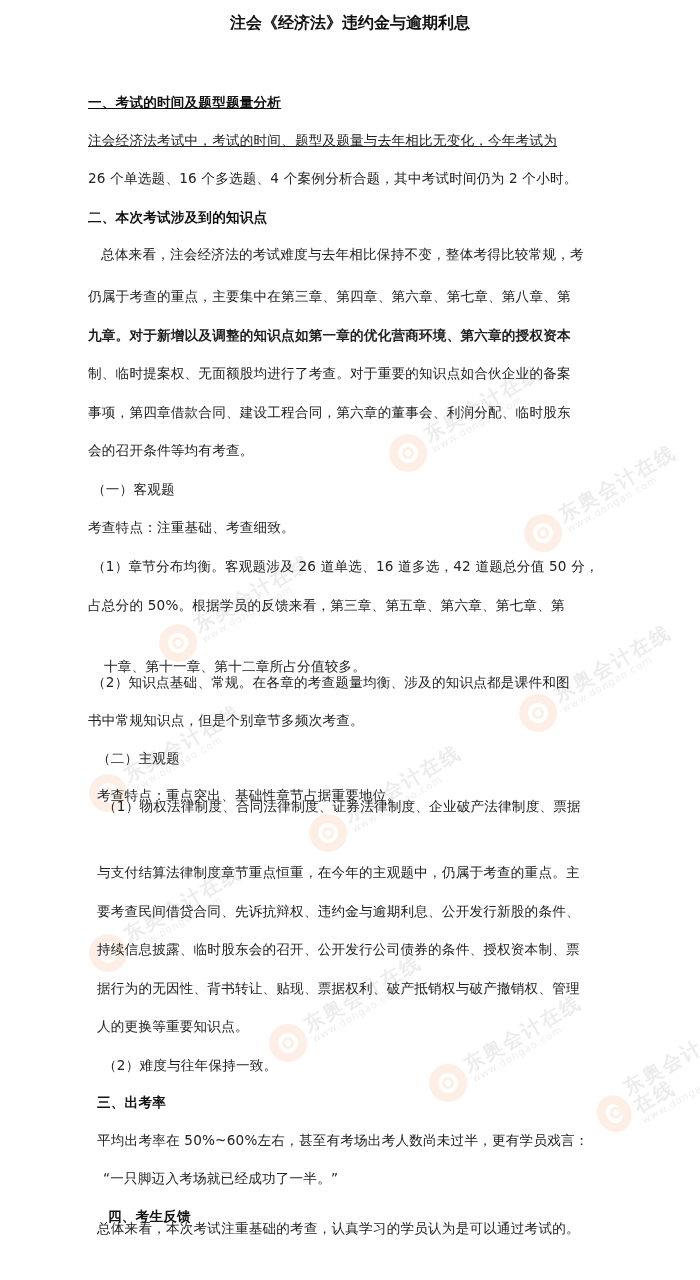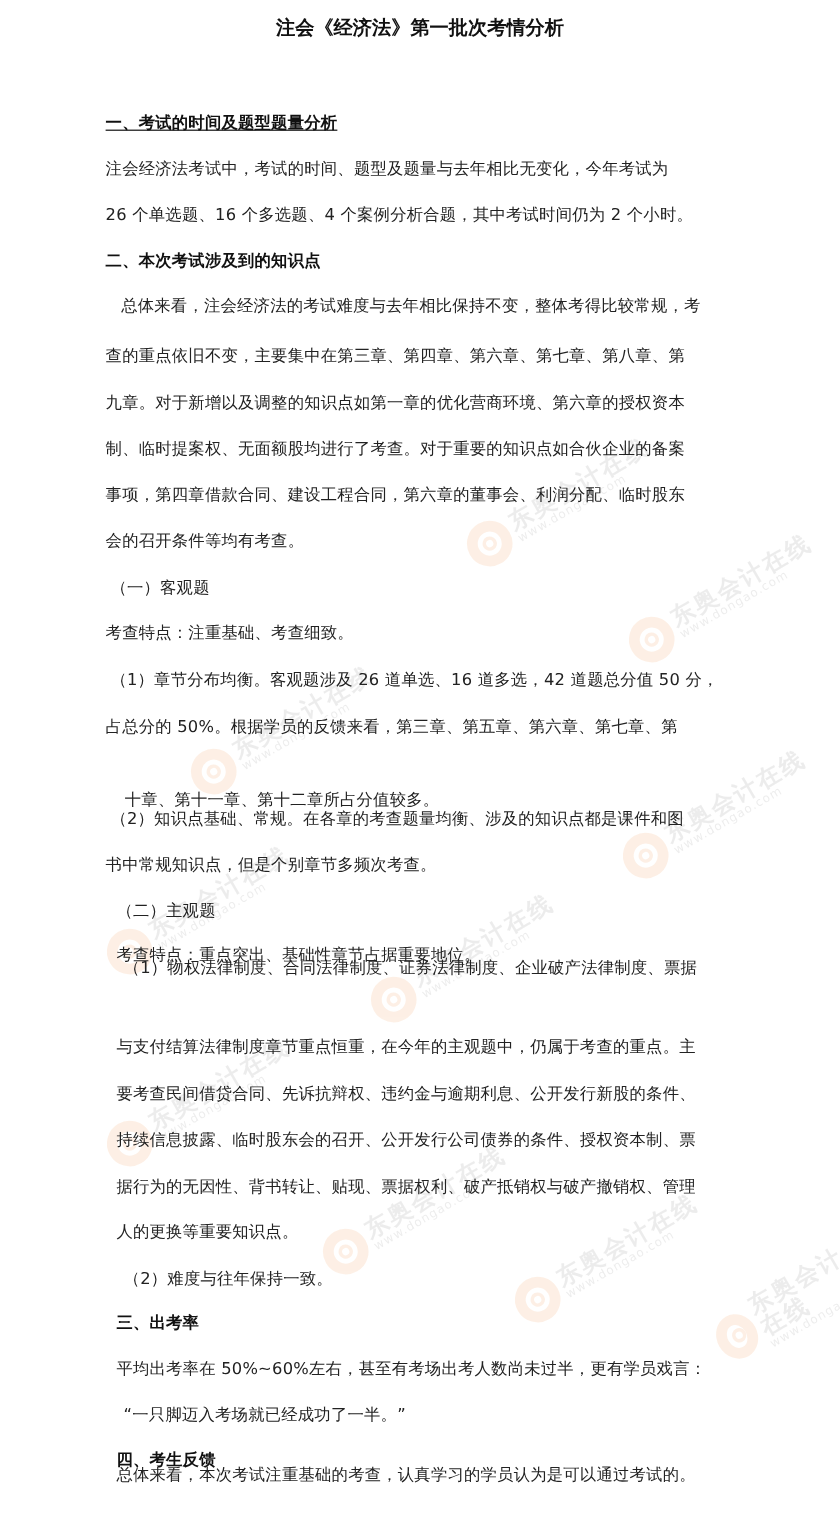--- a/index.html
+++ b/index.html
@@ -140,30 +140,30 @@
     </div>
 </div>
 <div class="watermark" style="left:590px; top:1060px;">
   <div class="wm-logo"></div>
   <div class="wm-text">
       <span class="wm-cn">东奥会计在线</span>
       <span class="wm-en">www.dongao.com</span>
     </div>
 </div>
 
-<div class="doc-title">注会《经济法》第一批次考情分析</div>
+<div class="doc-title">注会《经济法》违约金与逾期利息</div>
 
 <div class="line heading" style="left:88px; top:94px;text-decoration:underline;">一、考试的时间及题型题量分析</div>
-<div class="line" style="left:88px; top:132px;">注会经济法考试中，考试的时间、题型及题量与去年相比无变化，今年考试为</div>
+<div class="line" style="left:88px; top:132px;text-decoration:underline;">注会经济法考试中，考试的时间、题型及题量与去年相比无变化，今年考试为</div>
 <div class="line" style="left:88px; top:170px;text-align:center;">26 个单选题、16 个多选题、4 个案例分析合题，其中考试时间仍为 2 个小时。</div>
 
 <div class="line heading" style="left:88px; top:209px;">二、本次考试涉及到的知识点</div>
 <div class="line" style="left:88px; top:246px;margin-left:13px;">总体来看，注会经济法的考试难度与去年相比保持不变，整体考得比较常规，考</div>
-<div class="line" style="left:88px; top:288px;">查的重点依旧不变，主要集中在第三章、第四章、第六章、第七章、第八章、第</div>
-<div class="line" style="left:88px; top:327px;">九章。对于新增以及调整的知识点如第一章的优化营商环境、第六章的授权资本</div>
+<div class="line" style="left:88px; top:288px;">仍属于考查的重点，主要集中在第三章、第四章、第六章、第七章、第八章、第</div>
+<div class="line" style="left:88px; top:327px;font-weight:bold;">九章。对于新增以及调整的知识点如第一章的优化营商环境、第六章的授权资本</div>
 <div class="line" style="left:88px; top:365px;">制、临时提案权、无面额股均进行了考查。对于重要的知识点如合伙企业的备案</div>
 <div class="line" style="left:88px; top:404px;">事项，第四章借款合同、建设工程合同，第六章的董事会、利润分配、临时股东</div>
 <div class="line" style="left:88px; top:442px;">会的召开条件等均有考查。</div>
 
 <div class="line" style="left:92px; top:481px;">（一）客观题</div>
 <div class="line" style="left:88px; top:519px;">考查特点：注重基础、考查细致。</div>
 <div class="line" style="left:92px; top:558px;">（1）章节分布均衡。客观题涉及 26 道单选、16 道多选，42 道题总分值 50 分，</div>
 <div class="line" style="left:88px; top:597px;">占总分的 50%。根据学员的反馈来看，第三章、第五章、第六章、第七章、第</div>
 <div class="line" style="left:104px; top:635px;margin-top:23px;">十章、第十一章、第十二章所占分值较多。</div>
 <div class="line" style="left:92px; top:674px;">（2）知识点基础、常规。在各章的考查题量均衡、涉及的知识点都是课件和图</div>
@@ -176,14 +176,14 @@
 <div class="line" style="left:97px; top:903px;">要考查民间借贷合同、先诉抗辩权、违约金与逾期利息、公开发行新股的条件、</div>
 <div class="line" style="left:97px; top:941px;">持续信息披露、临时股东会的召开、公开发行公司债券的条件、授权资本制、票</div>
 <div class="line" style="left:97px; top:980px;">据行为的无因性、背书转让、贴现、票据权利、破产抵销权与破产撤销权、管理</div>
 <div class="line" style="left:97px; top:1018px;">人的更换等重要知识点。</div>
 <div class="line" style="left:103px; top:1057px;">（2）难度与往年保持一致。</div>
 
 <div class="line heading" style="left:97px; top:1094px;">三、出考率</div>
 <div class="line" style="left:97px; top:1132px;">平均出考率在 50%~60%左右，甚至有考场出考人数尚未过半，更有学员戏言：</div>
 <div class="line" style="left:103px; top:1170px;">“一只脚迈入考场就已经成功了一半。”</div>
 
-<div class="line heading" style="left:97px; top:1208px;">四、考生反馈</div>
+<div class="line heading" style="left:108px; top:1208px;">四、考生反馈</div>
 <div class="line" style="left:97px; top:1220px;">总体来看，本次考试注重基础的考查，认真学习的学员认为是可以通过考试的。</div>
 
 </body></html>

